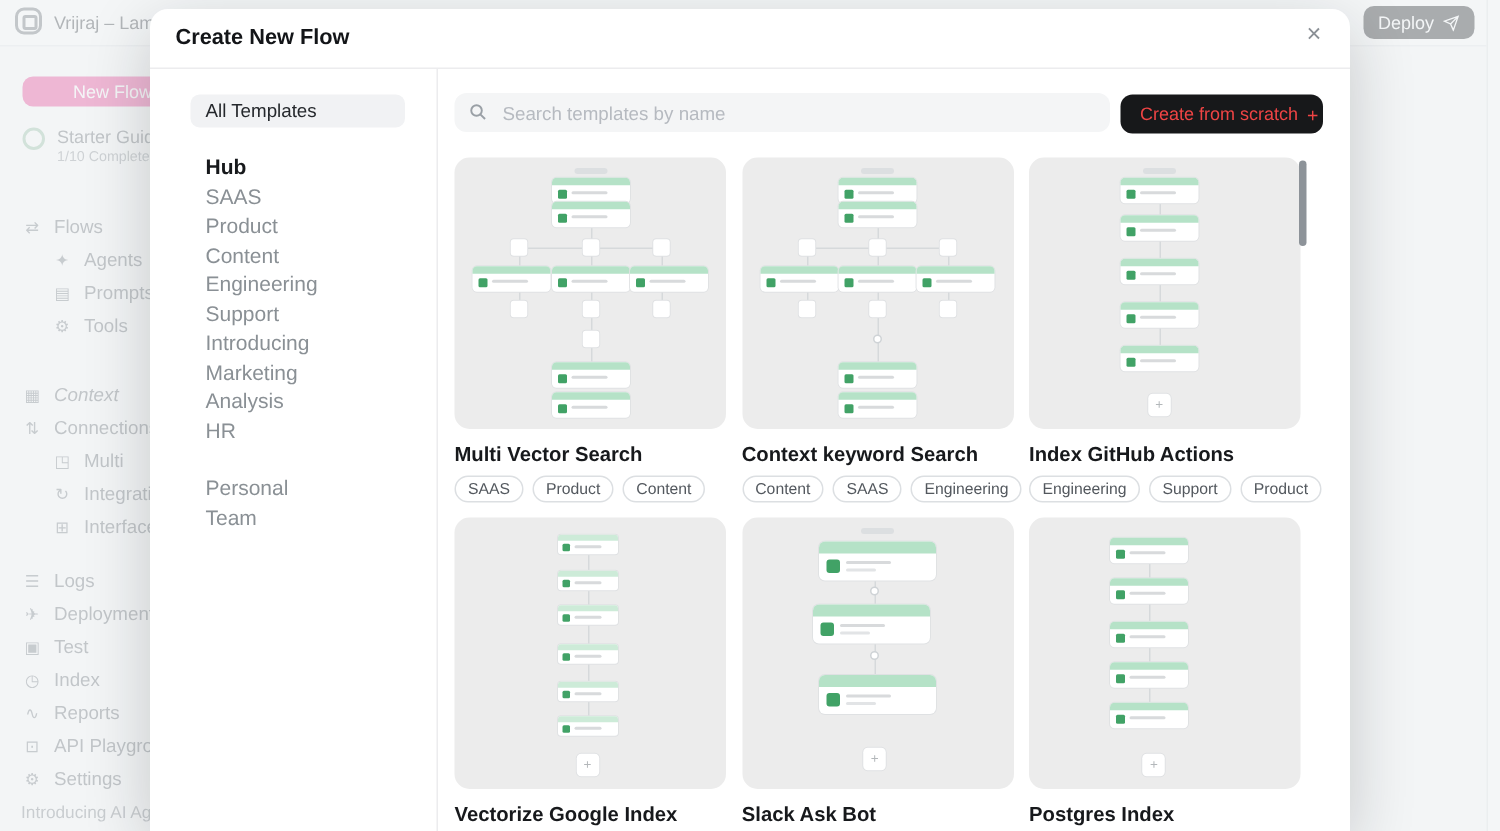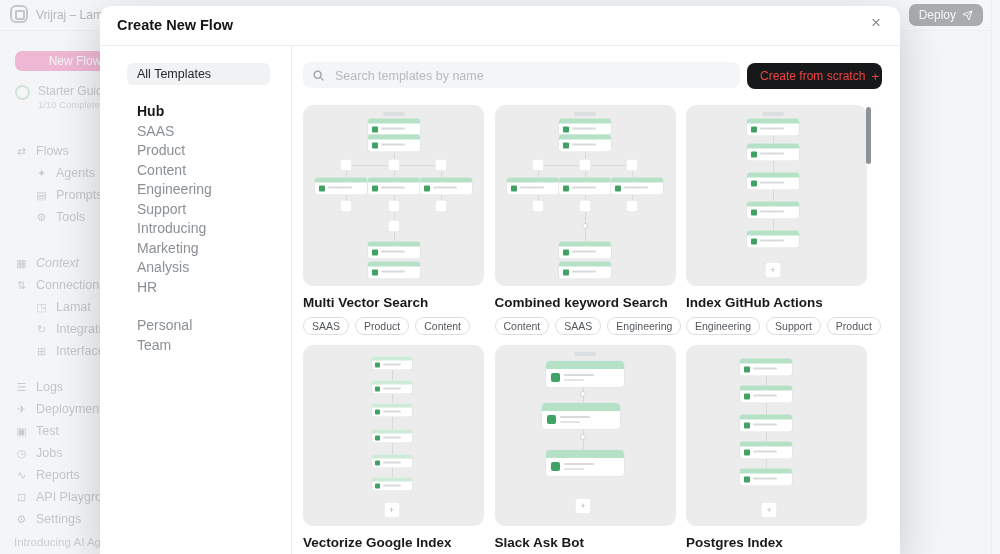--- a/index.html
+++ b/index.html
@@ -134,21 +134,21 @@
         <div class="nav-item">
           <div class="nav-ico">▦</div>
           <div class="" style="display: inline; font-style: italic;">Context</div>
         </div>
         <div class="nav-item">
           <div class="nav-ico">⇅</div>
           <div class="" style="display: inline;">Connections</div>
         </div>
         <div class="nav-item indent">
           <div class="nav-ico">◳</div>
-          <div class="" style="display: inline;">Lamat</div>
+          <div class="" style="display: inline;">Multi</div>
         </div>
         <div class="nav-item indent">
           <div class="nav-ico">↻</div>
           <div class="" style="display: inline;">Integrations</div>
         </div>
         <div class="nav-item indent">
           <div class="nav-ico">⊞</div>
           <div class="" style="display: inline;">Interfaces</div>
         </div>
       </div>
@@ -160,21 +160,21 @@
         <div class="nav-item">
           <div class="nav-ico">✈</div>
           <div class="" style="display: inline;">Deployments</div>
         </div>
         <div class="nav-item">
           <div class="nav-ico">▣</div>
           <div class="" style="display: inline;">Test</div>
         </div>
         <div class="nav-item">
           <div class="nav-ico">◷</div>
-          <div class="" style="display: inline;">Jobs</div>
+          <div class="" style="display: inline;">Index</div>
         </div>
         <div class="nav-item">
           <div class="nav-ico">∿</div>
           <div class="" style="display: inline;">Reports</div>
         </div>
         <div class="nav-item">
           <div class="nav-ico">⊡</div>
           <div class="" style="display: inline;">API Playground</div>
         </div>
         <div class="nav-item">
@@ -331,21 +331,21 @@
             <span class="hd"></span>
             <span class="ic"></span>
             <span class="tx"></span>
           </div>
           <div class="dg-item dg-n" style="left: 50%; top: 91%;">
             <span class="hd"></span>
             <span class="ic"></span>
             <span class="tx"></span>
           </div>
         </div>
-        <div class="c-title">Combined keyword Search</div>
+        <div class="c-title">Context keyword Search</div>
         <div class="c-tags">
           <div class="tag">Content</div>
           <div class="tag">SAAS</div>
           <div class="tag">Engineering</div>
         </div>
       </div>
       <div class="card">
         <div class="thumb">
           <div class="dg-line" style="left: 48%; top: 12%; width: 1px; height: 62%;"></div>
           <div class="dg-item dg-lbl" style="left: 48%; top: 5%;"></div>

